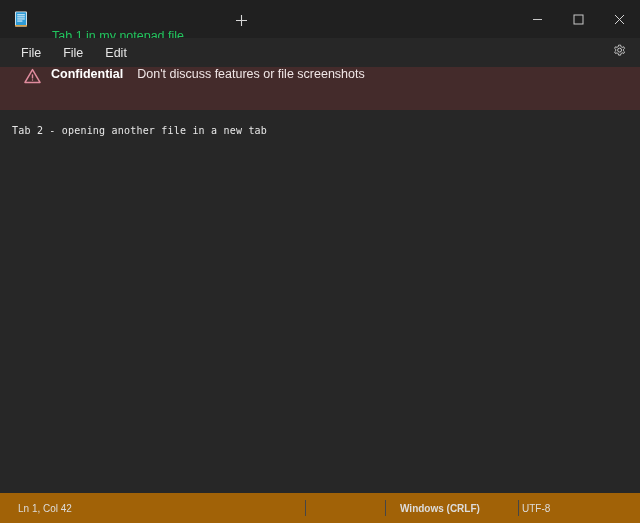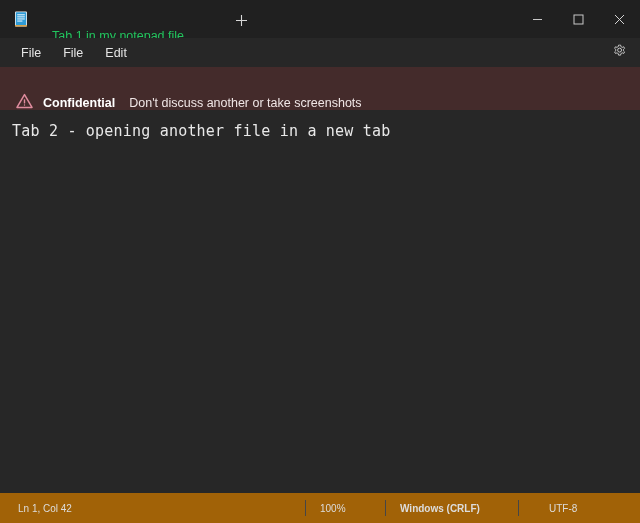--- a/index.html
+++ b/index.html
@@ -153,22 +153,22 @@
     justify-content: center;
     border-radius: 4px;
   }
 
   
   .banner {
     flex: 0 0 43px;
     height: 43px;
     background: #442b2b;
     display: flex;
-    align-items: flex-end;
-    padding-left: 15px;
+    align-items: flex-start;
+    padding-left: 23px;
     box-sizing: border-box;
   }
   .banner-icon {
     flex: 0 0 auto;
     width: 18px;
     height: 18px;
     margin-right: 10px;
     display: flex;
     align-items: center;
     justify-content: center;
@@ -192,21 +192,21 @@
     flex: 1 1 auto;
     background: #272727;
     position: relative;
     overflow: hidden;
   }
   .editor-text {
     position: absolute;
     left: 12px;
     top: 12px;
     font-family: "DejaVu Sans Mono", "Liberation Mono", monospace;
-    font-size: 15px;
+    font-size: 10px;
     line-height: 18px;
     color: #e8e8e8;
     white-space: pre;
     letter-spacing: 0.2px;
   }
 
   
   .statusbar {
     flex: 0 0 30px;
     height: 30px;
@@ -316,30 +316,29 @@
 
   <div class="banner">
     <div class="banner-icon">
       <svg width="17" height="16" viewBox="0 0 17 16">
         <path d="M8.5 1.6 L16 14.4 L1 14.4 Z" fill="none" stroke="#e08c9e" stroke-width="1.5" stroke-linejoin="round"></path>
         <rect x="7.8" y="6.2" width="1.4" height="4.3" rx="0.6" fill="#e08c9e"></rect>
         <rect x="7.8" y="11.3" width="1.4" height="1.5" rx="0.7" fill="#e08c9e"></rect>
       </svg>
     </div>
     <div class="banner-title">Confidential</div>
-    <div class="banner-text">Don't discuss another or take screenshots</div>
+    <div class="banner-text">Don't discuss features or file screenshots</div>
   </div>
 
   <div class="editor">
     <div class="editor-text">Tab 2 - opening another file in a new tab</div>
   </div>
 
   <div class="statusbar">
     <div class="sb-cell" style="left:8px;">Ln 1, Col 42</div>
     <div class="sb-sep" style="left:305px;"></div>
-    <div class="sb-cell" style="left:310px;">100%</div>
     <div class="sb-sep" style="left:385px;"></div>
     <div class="sb-cell" style="left:390px;font-weight:bold;">Windows (CRLF)</div>
     <div class="sb-sep" style="left:518px;"></div>
-    <div class="sb-cell" style="left:539px;">UTF-8</div>
+    <div class="sb-cell" style="left:512px;">UTF-8</div>
   </div>
 
 </div>
 
 </body></html>

